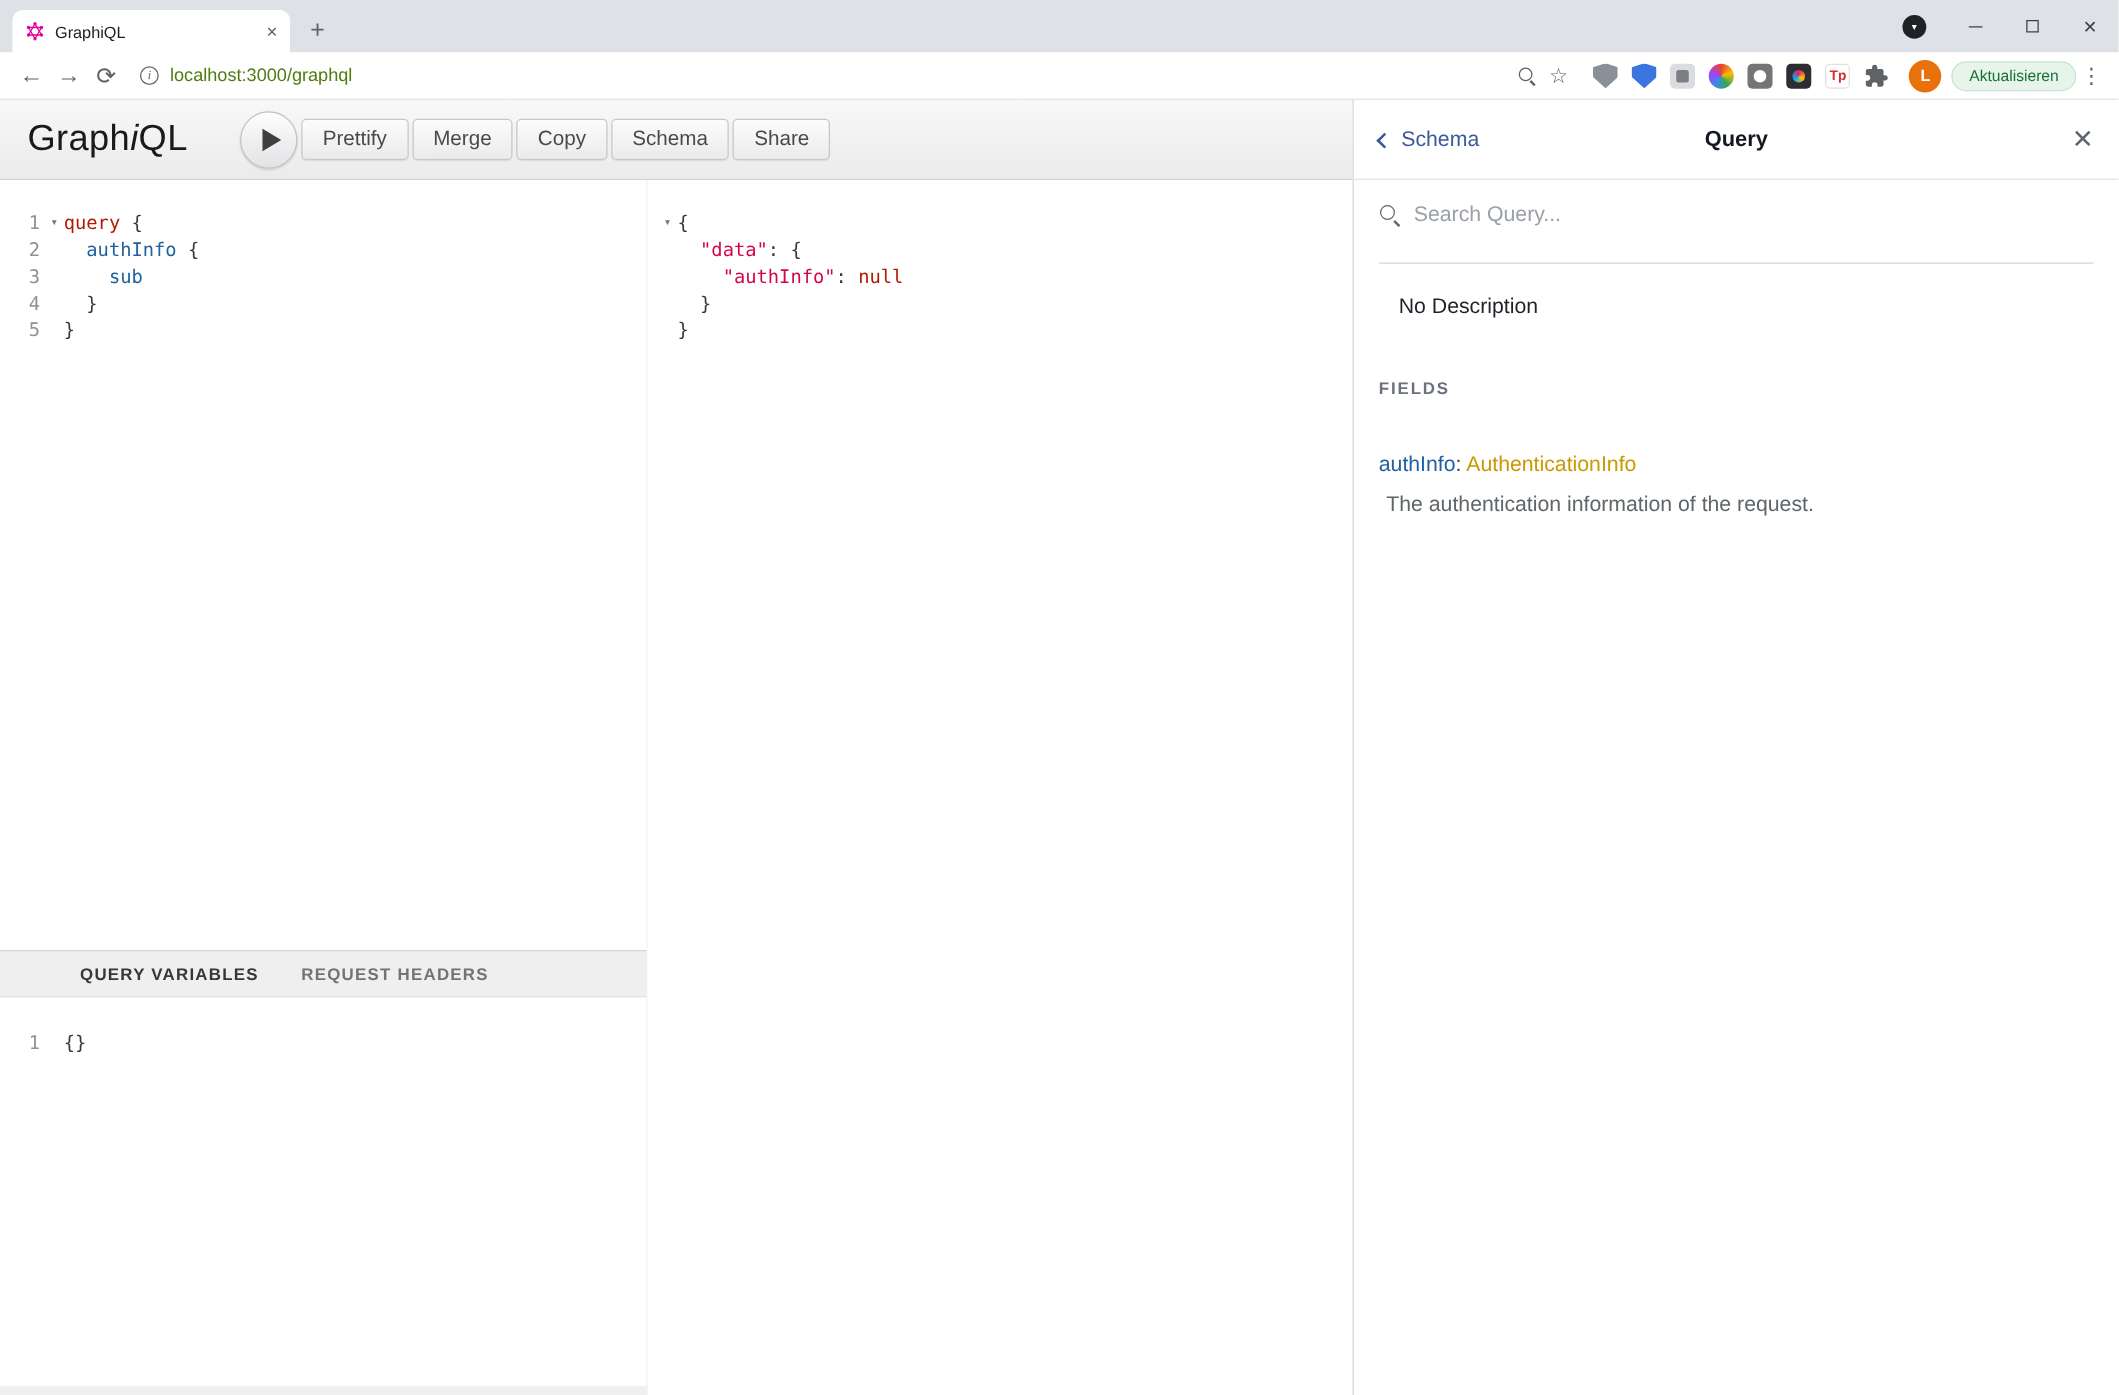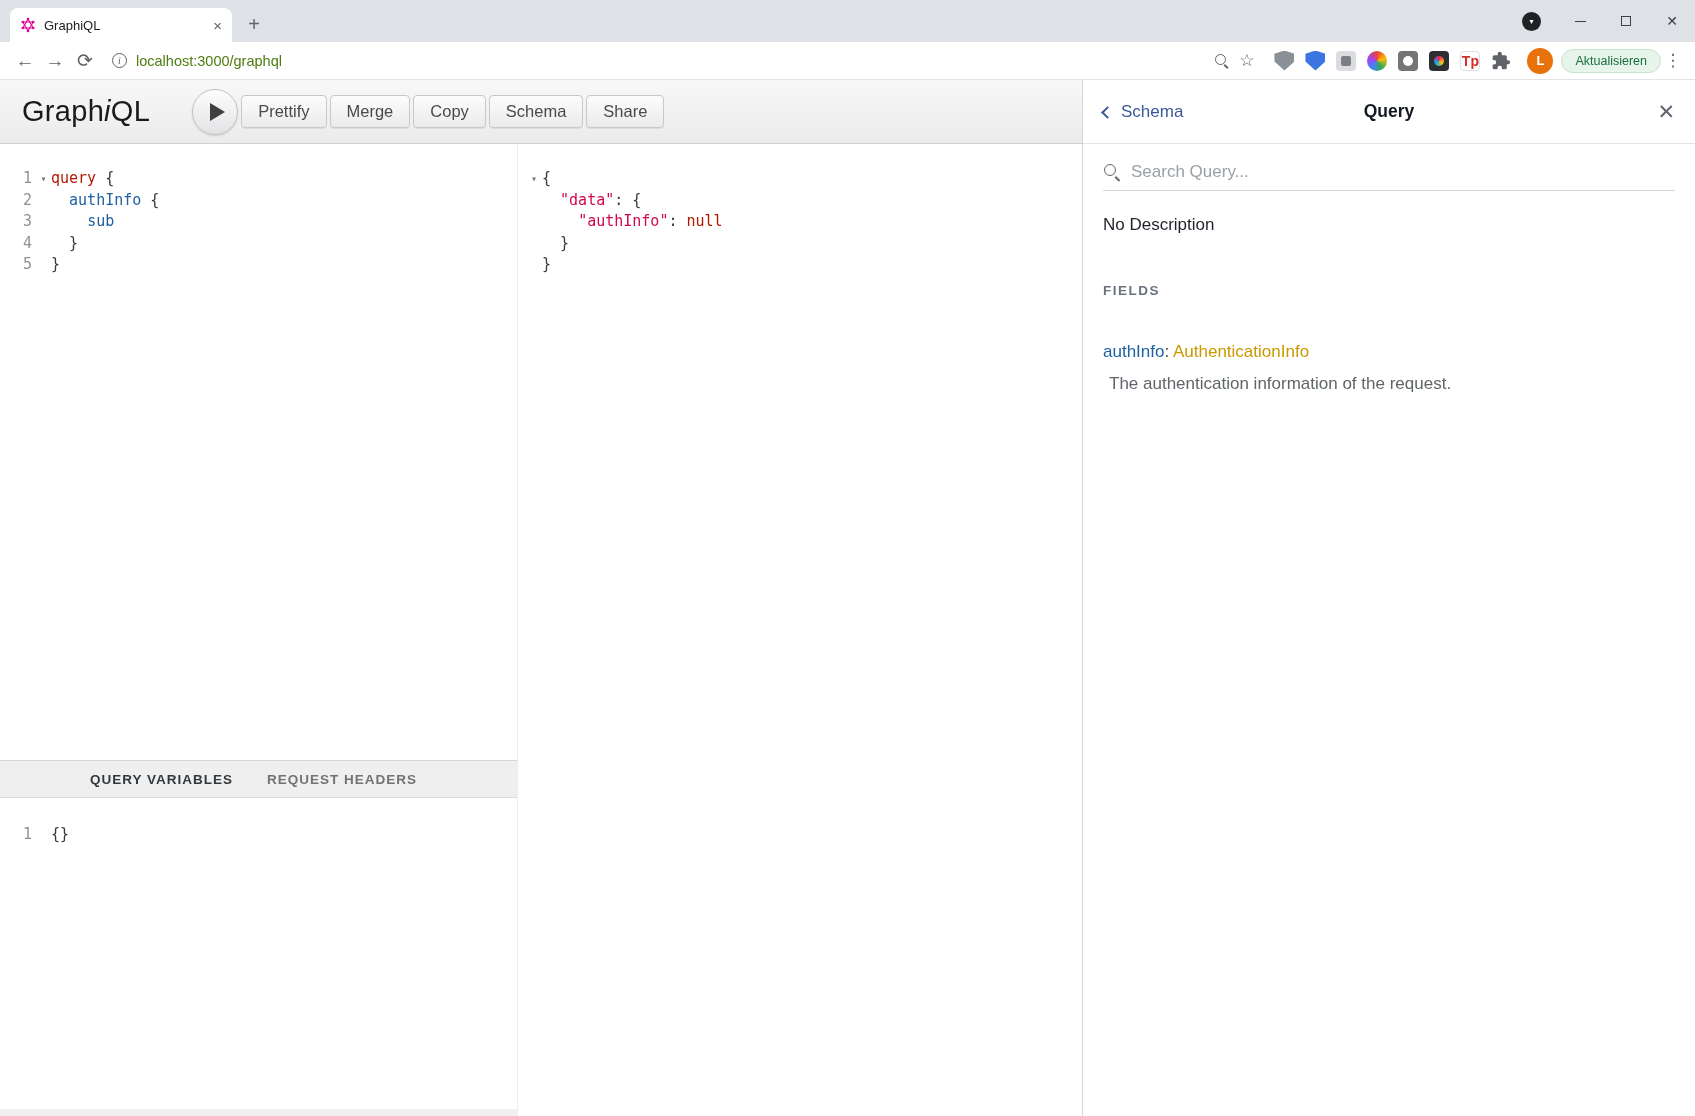--- a/index.html
+++ b/index.html
@@ -33,21 +33,21 @@
   .shield { clip-path:polygon(50% 0,100% 16%,100% 55%,50% 100%,0 55%,0 16%); border-radius:0; }
   .ext-gray { background:#8a9097; }
   .ext-blue { background:#3b76e0; }
   .ext-sq { background:#dadce0; position:relative; }
   .ext-sq::after { content:""; position:absolute; inset:5px; background:#7b7f85; border-radius:2px; }
   .ext-color { border-radius:50%; background:conic-gradient(#ea4335,#fbbc04,#34a853,#4285f4,#a142f4,#ea4335); }
   .ext-cam { background:#757575; position:relative; }
   .ext-cam::after { content:""; position:absolute; inset:5px; background:#fff; border-radius:50%; }
   .ext-dark { background:#2b2e33; position:relative; }
   .ext-dark::after { content:""; position:absolute; inset:5px; border-radius:50%; background:conic-gradient(#e91e63,#ffc107,#03a9f4,#e91e63); }
-  .ext-tp { background:#fff; border:1px solid #e0e0e0; color:#d32f2f; font-weight:bold; font-size:14px; display:flex; align-items:center; justify-content:center; }
+  .ext-tp { background:#fff; border:1px solid #e0e0e0; color:#d32f2f; font-weight:bold; font-size:11px; display:flex; align-items:center; justify-content:center; }
   .avatar { width:26px; height:26px; border-radius:50%; background:#e8710a; color:#fff; font-size:13px; font-weight:bold; display:flex; align-items:center; justify-content:center; margin:0 8px; flex:none; }
   .update-pill { height:24px; border-radius:12px; background:#e6f4ea; border:1px solid #c6e3cf; color:#17703a; font-size:12.5px; display:flex; align-items:center; padding:0 13px; flex:none; }
   .menu-dots { color:#5f6368; font-size:17px; width:24px; text-align:center; flex:none; }
 
   
   .main { position:absolute; top:80px; left:0; width:1082px; bottom:0; background:#fff; }
   .gql-topbar { height:64px; background:linear-gradient(#f8f8f8,#ebebeb); border-bottom:1px solid #d0d0d0; display:flex; align-items:center; padding:0 22px; }
   .gql-logo { font-size:29px; color:#1a1a1a; letter-spacing:0.3px; }
   .gql-logo i { font-style:italic; }
   .execute { width:46px; height:46px; border-radius:50%; background:linear-gradient(#fdfdfd,#e2e3e5); border:1px solid #c2c2c2; box-shadow:0 1px 2px rgba(0,0,0,0.15); margin-left:42px; display:flex; align-items:center; justify-content:center; }
@@ -67,41 +67,41 @@
   .tk-kw { color:#B11A04; }
   .tk-prop { color:#1F61A0; }
   .tk-pun { color:#393939; }
   .tk-def { color:#D2054E; }
 
   .query-code { flex:none; height:616px; padding-top:24px; }
   .result-code { padding-top:24px; }
   .result-code .fold { width:16px; }
   .vars-code { flex:1; padding-top:26px; }
 
-  .var-title { height:38px; flex:none; background:#efefef; border-top:1px solid #d6d6d6; border-bottom:1px solid #dcdcdc; display:flex; align-items:center; gap:34px; padding-left:90px; font-size:13.5px; font-weight:bold; letter-spacing:1px; }
+  .var-title { height:38px; flex:none; background:#efefef; border-top:1px solid #d6d6d6; border-bottom:1px solid #dcdcdc; display:flex; align-items:center; gap:34px; padding-left:64px; font-size:13.5px; font-weight:bold; letter-spacing:1px; }
   .var-tab-active { color:#33383c; }
   .var-tab-inactive { color:#737373; }
 
   .hscroll { position:absolute; left:0; bottom:0; width:518px; height:7px; background:#f0f0f0; }
 
   
   .docs { position:absolute; top:80px; left:1082px; right:0; bottom:0; background:#fff; border-left:1px solid #d6d6d6; font-size:17px; color:#17191c; }
   .docs-header { height:64px; border-bottom:1px solid #e4e4e4; display:flex; align-items:center; padding:0 20px; position:relative; }
   .back-link { display:flex; align-items:center; gap:9px; color:#3B5998; z-index:1; }
   .chev-left { width:9px; height:9px; border-left:2px solid #3B5998; border-bottom:2px solid #3B5998; transform:rotate(45deg); margin-top:1px; }
   .docs-title { position:absolute; left:0; right:0; text-align:center; font-weight:bold; font-size:17.5px; color:#141823; }
   .docs-close { margin-left:auto; color:#5f6570; font-size:21px; z-index:1; line-height:1; }
-  .docs-search { margin:18px 20px 0 20px; display:flex; align-items:center; gap:10px; border-bottom:1px solid #d8d8d8; padding-bottom:8px; }
+  .docs-search { margin:18px 20px 0 20px; display:flex; align-items:center; gap:10px; border-bottom:1px solid #d8d8d8; padding-bottom:28px; }
   .search-mag { position:relative; width:18px; height:18px; flex:none; }
   .search-mag::before { content:""; position:absolute; left:1px; top:1px; width:10px; height:10px; border:1.8px solid #666; border-radius:50%; }
   .search-mag::after { content:""; position:absolute; left:13px; top:13px; width:6px; height:2px; background:#666; transform:rotate(45deg); transform-origin:0 0; }
   .docs-search input { border:none; outline:none; flex:1; font-size:17px; font-family:"Liberation Sans", sans-serif; color:#333; background:transparent; }
   .docs-search input::placeholder { color:#9aa0a6; }
   .docs-body { padding:0 20px; }
-  .no-desc { margin-top:24px; color:#1f2329; }
+  .no-desc { margin-top:24px; color:#1f2329;margin-left:16px; }
   .fields-label { margin-top:48px; font-size:13.5px; font-weight:bold; letter-spacing:1.5px; color:#6a737d; }
   .field-row { margin-top:44px; }
   .field-name { color:#1F61A0; }
   .field-colon { color:#444; }
   .field-type { color:#CA9800; }
   .field-desc { margin-top:12px; color:#5f6569; padding-left:6px; }
 </style>
 </head>
 <body>
 

